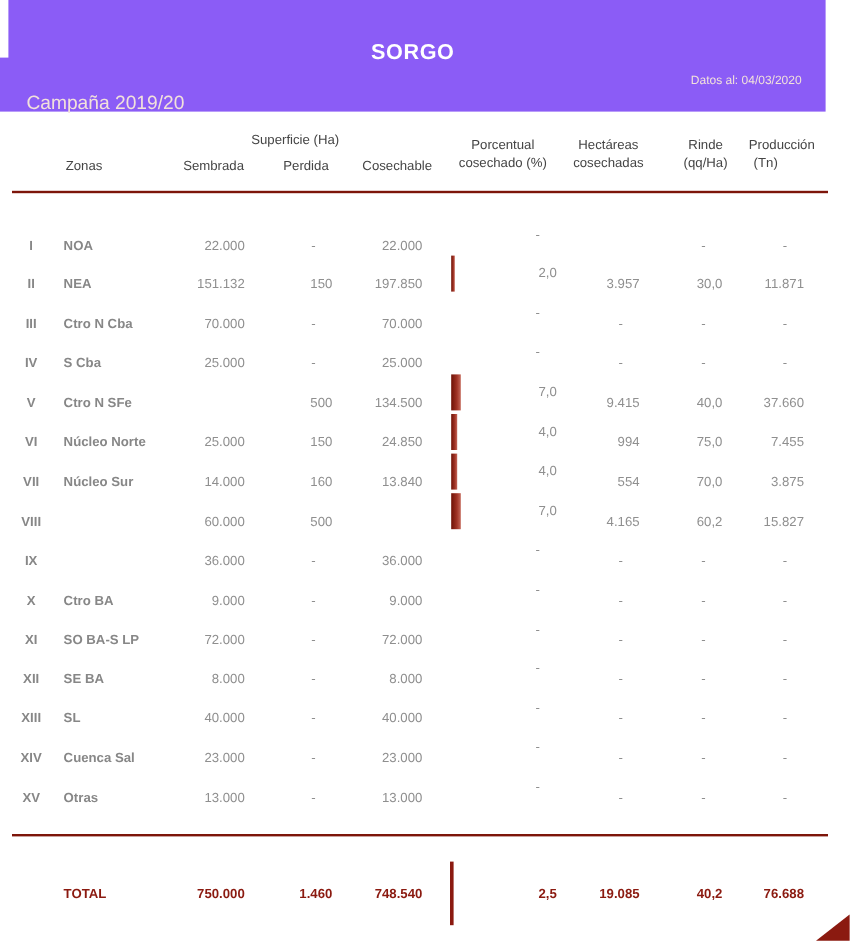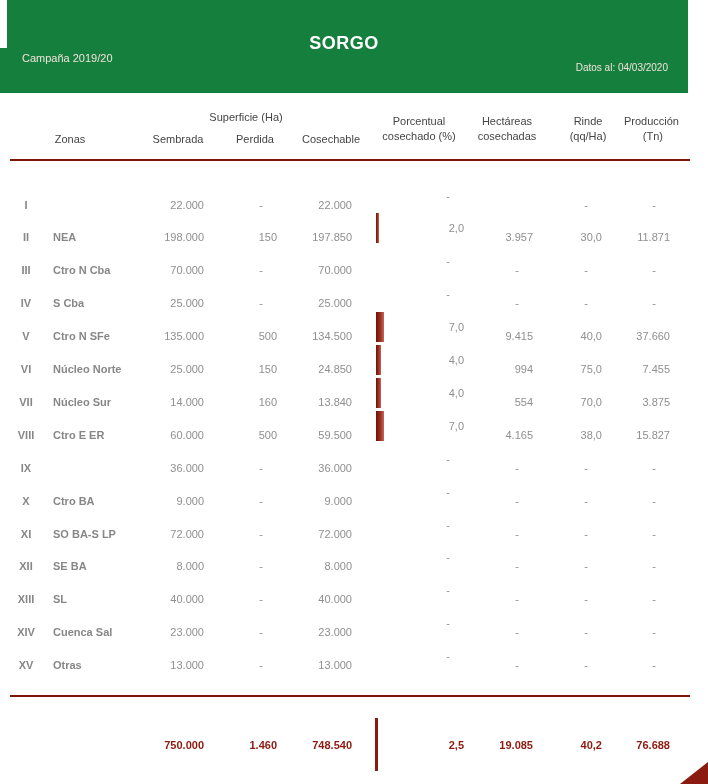--- a/index.html
+++ b/index.html
@@ -1,40 +1,40 @@
 <!DOCTYPE html>
 <html><head>
 <meta charset="utf-8">
 <style>
   html,body{margin:0;padding:0}
   body{width:708px;height:784px;background:#ffffff;font-family:"Liberation Sans",sans-serif;position:relative;overflow:hidden}
   .page{position:absolute;inset:0}
 
   
-  .hdr{position:absolute;left:0;top:0;width:688px;height:93px;background:#15803d}
+  .hdr{position:absolute;left:0;top:0;width:688px;height:93px;background:#8b5cf6}
   .notch{position:absolute;left:0;top:0;width:7px;height:48px;background:#ffffff}
   .title{position:absolute;left:0;top:33px;width:688px;text-align:center;color:#ffffff;font-size:18px;font-weight:bold;letter-spacing:.5px}
-  .campaign{position:absolute;left:22px;top:52px;font-size:11px;color:#f2e1db}
+  .campaign{position:absolute;left:22px;top:78px;font-size:16px;color:#f2e1db}
   .dateinfo{position:absolute;right:20px;top:62px;font-size:10px;color:#f2e1db}
 
   
   .ch{position:absolute;font-size:11px;color:#454545;text-align:center;white-space:nowrap}
   .ch-superficie{left:166px;top:111px;width:160px}
   .ch-zonas{left:30px;top:133px;width:80px}
   .ch-sembrada{left:138px;top:133px;width:80px}
   .ch-perdida{left:215px;top:133px;width:80px}
   .ch-cosechable{left:291px;top:133px;width:80px}
   .ch-pct1{left:369px;top:115px;width:100px}
   .ch-pct2{left:369px;top:130px;width:100px}
   .ch-hec1{left:457px;top:115px;width:100px}
   .ch-hec2{left:457px;top:130px;width:100px}
   .ch-rin1{left:556px;top:115px;width:64px}
   .ch-rin2{left:556px;top:130px;width:64px}
   .ch-pro1{left:599px;top:115px;width:80px;text-align:right}
-  .ch-pro2{left:583px;top:130px;width:80px;text-align:right}
+  .ch-pro2{left:628px;top:130px;width:80px;text-align:left}
 
   .rule{position:absolute;left:10px;width:680px;height:2px;background:#7d150a}
   .rule-top{top:159px}
   .rule-bottom{top:695px}
 
   
   .row{position:absolute;left:0;width:708px;height:33px;top:calc(188.5px + var(--i)*32.9px)}
   .c{position:absolute;top:0;height:33px;line-height:33px;font-size:11px;color:#8f8f8f;white-space:nowrap}
   .num{left:6px;width:40px;text-align:center;font-weight:bold;color:#878787}
   .name{left:53px;width:150px;text-align:left;font-weight:bold;color:#878787}
@@ -83,33 +83,34 @@
     <div class="ch ch-rin2">(qq/Ha)</div>
     <div class="ch ch-pro1">Producción</div>
     <div class="ch ch-pro2">(Tn)</div>
   </div>
 
   <div class="rule rule-top"></div>
 
   <div>
     <div class="row" style="--i:0">
       <span class="c num">I</span>
+      <span class="c name">NOA</span>
       <span class="c sem dashable">22.000</span>
       <span class="c per dashable dash">-</span>
       <span class="c cos dashable">22.000</span>
 
       <span class="c pct dashable dash">-</span>
       <span class="c hec dashable"></span>
       <span class="c rin dashable dash">-</span>
       <span class="c pro dashable dash">-</span>
     </div>
     <div class="row" style="--i:1">
       <span class="c num">II</span>
       <span class="c name">NEA</span>
-      <span class="c sem dashable">198.000</span>
+      <span class="c sem dashable">151.132</span>
       <span class="c per dashable">150</span>
       <span class="c cos dashable">197.850</span>
       <span class="bar" style="width: 3px;"></span>
       <span class="c pct dashable">2,0</span>
       <span class="c hec dashable">3.957</span>
       <span class="c rin dashable">30,0</span>
       <span class="c pro dashable">11.871</span>
     </div>
     <div class="row" style="--i:2">
       <span class="c num">III</span>
@@ -131,21 +132,20 @@
       <span class="c cos dashable">25.000</span>
 
       <span class="c pct dashable dash">-</span>
       <span class="c hec dashable dash">-</span>
       <span class="c rin dashable dash">-</span>
       <span class="c pro dashable dash">-</span>
     </div>
     <div class="row" style="--i:4">
       <span class="c num">V</span>
       <span class="c name">Ctro N SFe</span>
-      <span class="c sem dashable">135.000</span>
       <span class="c per dashable">500</span>
       <span class="c cos dashable">134.500</span>
       <span class="bar" style="width: 8px;"></span>
       <span class="c pct dashable">7,0</span>
       <span class="c hec dashable">9.415</span>
       <span class="c rin dashable">40,0</span>
       <span class="c pro dashable">37.660</span>
     </div>
     <div class="row" style="--i:5">
       <span class="c num">VI</span>
@@ -166,28 +166,26 @@
       <span class="c per dashable">160</span>
       <span class="c cos dashable">13.840</span>
       <span class="bar" style="width: 5px;"></span>
       <span class="c pct dashable">4,0</span>
       <span class="c hec dashable">554</span>
       <span class="c rin dashable">70,0</span>
       <span class="c pro dashable">3.875</span>
     </div>
     <div class="row" style="--i:7">
       <span class="c num">VIII</span>
-      <span class="c name">Ctro E ER</span>
       <span class="c sem dashable">60.000</span>
       <span class="c per dashable">500</span>
-      <span class="c cos dashable">59.500</span>
       <span class="bar" style="width: 8px;"></span>
       <span class="c pct dashable">7,0</span>
       <span class="c hec dashable">4.165</span>
-      <span class="c rin dashable">38,0</span>
+      <span class="c rin dashable">60,2</span>
       <span class="c pro dashable">15.827</span>
     </div>
     <div class="row" style="--i:8">
       <span class="c num">IX</span>
       <span class="c sem dashable">36.000</span>
       <span class="c per dashable dash">-</span>
       <span class="c cos dashable">36.000</span>
 
       <span class="c pct dashable dash">-</span>
       <span class="c hec dashable dash">-</span>
@@ -264,20 +262,21 @@
       <span class="c pct dashable dash">-</span>
       <span class="c hec dashable dash">-</span>
       <span class="c rin dashable dash">-</span>
       <span class="c pro dashable dash">-</span>
     </div>
   </div>
 
   <div class="rule rule-bottom"></div>
 
   <div class="total">
+    <span class="c name">TOTAL</span>
     <span class="c sem">750.000</span>
     <span class="c per">1.460</span>
     <span class="c cos">748.540</span>
     <span class="bar-total" style="width: 3px;"></span>
     <span class="c pct">2,5</span>
     <span class="c hec">19.085</span>
     <span class="c rin">40,2</span>
     <span class="c pro">76.688</span>
   </div>
 

